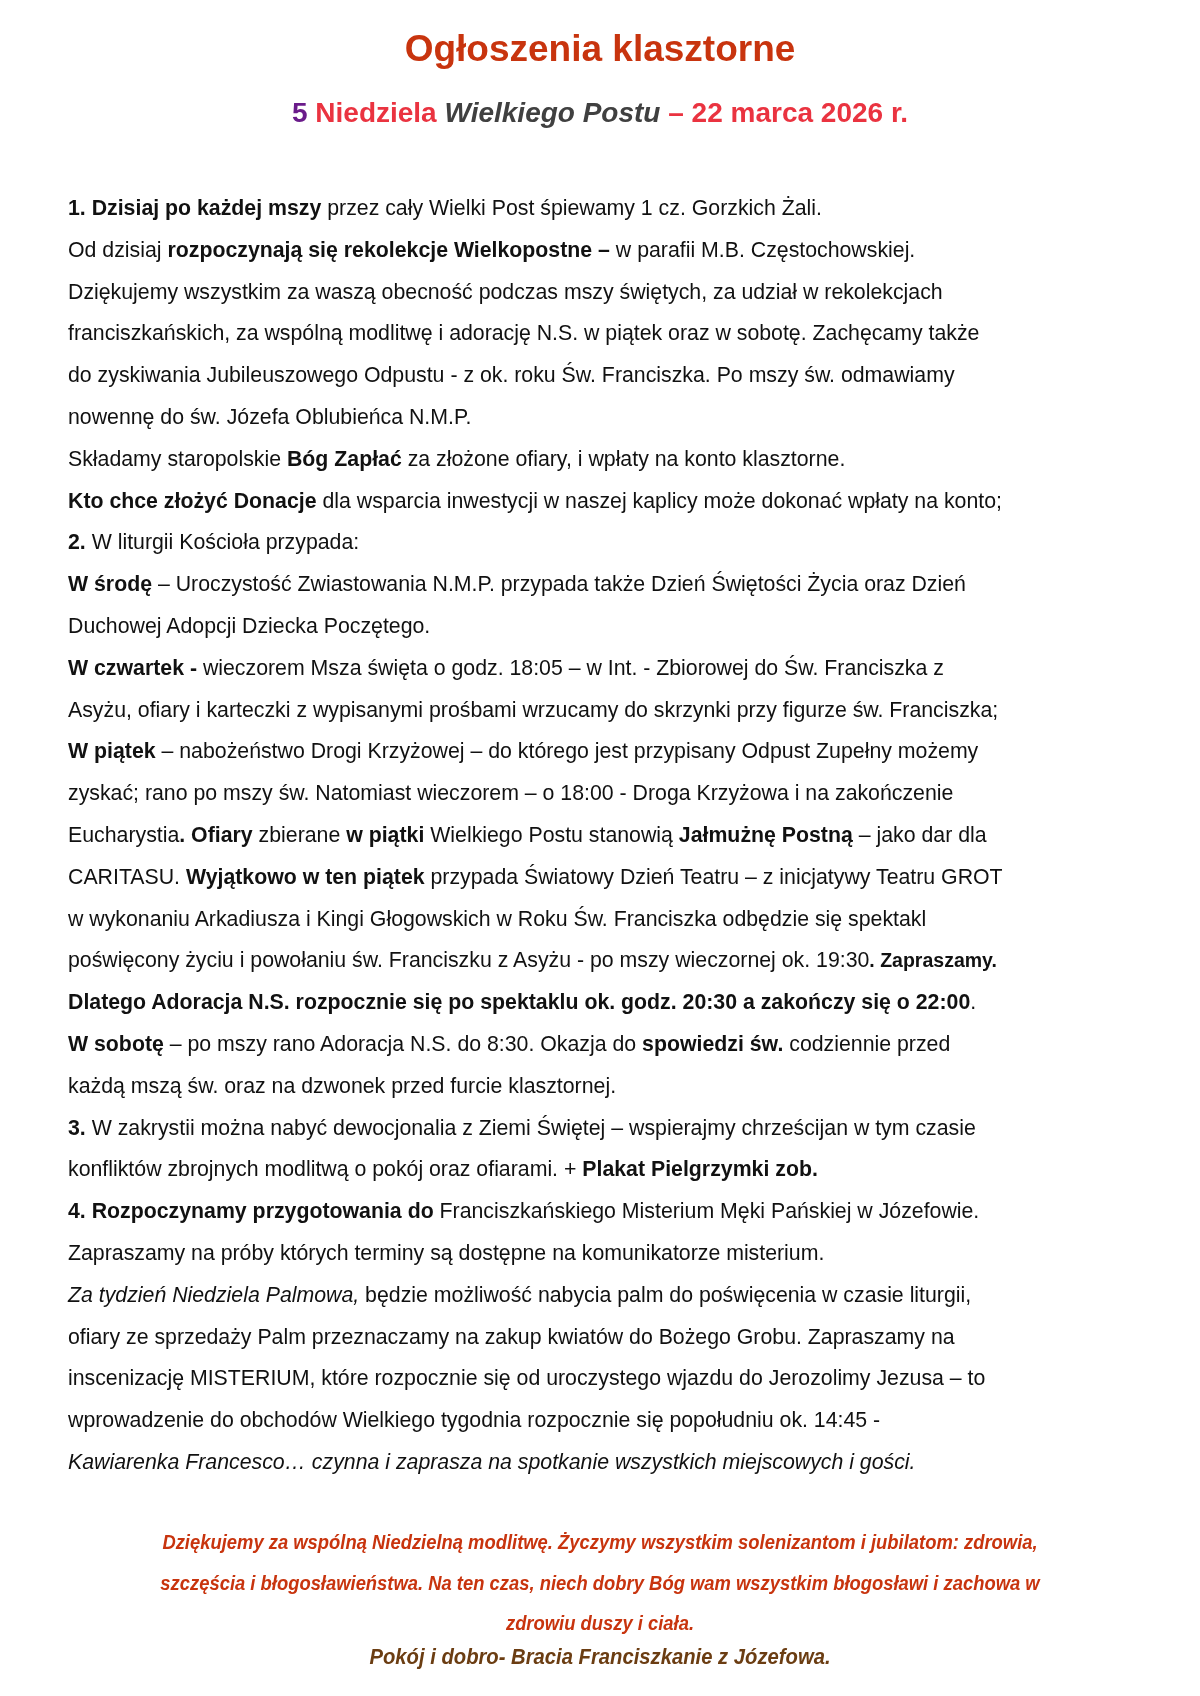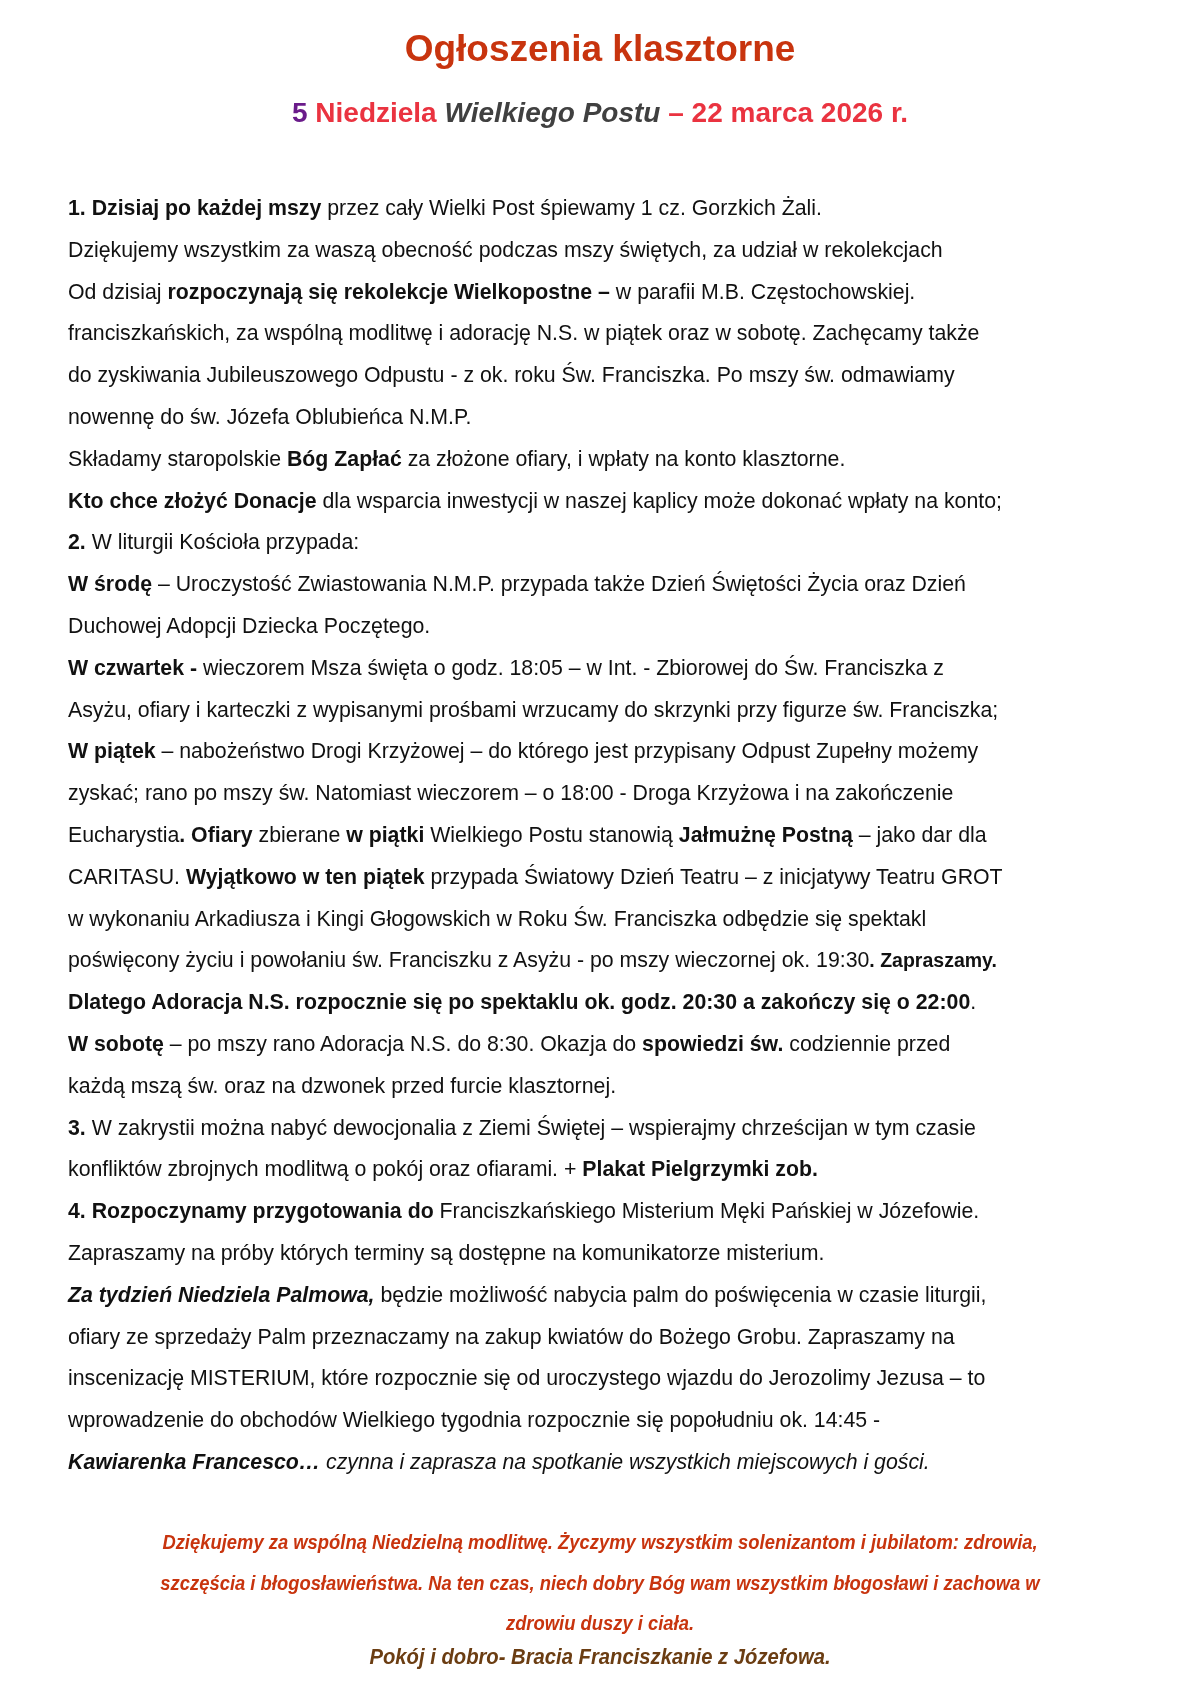--- a/index.html
+++ b/index.html
@@ -19,21 +19,21 @@
   .subtitle .num { color: #6a1b8a; }
   .subtitle .red { color: #ea3340; text-align: right; }
   .subtitle .purple { color: #404040; font-style: italic; }
   .body-text {
     position: absolute; left: 68px; top: 188px; width: 1080px;
     font-size: 21.3px; line-height: 41.8px; white-space: nowrap;
   }
   .line { height: 41.8px; }
   .b { font-weight: bold; }
   .i { font-style: italic; }
-  .bi { font-weight: bold; font-style: italic; text-align: right; }
+  .bi { font-weight: normal; font-style: italic; text-align: right; }
   .small-b { font-weight: bold; font-size: 19.5px; }
   .closing {
     position: absolute; left: 0; top: 1522px; width: 1200px; text-align: center;
     font-size: 20px; font-weight: bold; font-style: italic; color: #c8340e;
     line-height: 40.5px; transform: scaleX(0.92); transform-origin: center;
   }
   .signature {
     position: absolute; left: 0; top: 1644px; width: 1200px; text-align: center;
     font-size: 22px; font-weight: bold; font-style: italic; color: #6b3d12;
     transform: scaleX(0.92); transform-origin: center;
@@ -44,22 +44,22 @@
 
 <div class="page">
   <div class="title">Ogłoszenia klasztorne</div>
 
   <div class="subtitle">
     <span class="num">5</span><span class="red"> Niedziela </span><span class="purple">Wielkiego Postu</span><span class="red"> – 22 marca 2026 r.</span>
   </div>
 
   <div class="body-text" id="body-text">
       <div class="line"><span class="b">1. Dzisiaj po każdej mszy</span><span> przez cały Wielki Post śpiewamy 1 cz. Gorzkich Żali.</span></div>
+      <div class="line"><span>Od dzisiaj </span><span class="b">rozpoczynają się rekolekcje Wielkopostne –</span><span> w parafii M.B. Częstochowskiej.</span></div>
       <div class="line"><span>Dziękujemy wszystkim za waszą obecność podczas mszy świętych, za udział w rekolekcjach</span></div>
-      <div class="line"><span>Od dzisiaj </span><span class="b">rozpoczynają się rekolekcje Wielkopostne –</span><span> w parafii M.B. Częstochowskiej.</span></div>
       <div class="line"><span>franciszkańskich, za wspólną modlitwę i adorację N.S. w piątek oraz w sobotę. Zachęcamy także</span></div>
       <div class="line"><span>do zyskiwania Jubileuszowego Odpustu  - z ok. roku Św. Franciszka. Po mszy św. odmawiamy</span></div>
       <div class="line"><span>nowennę do św. Józefa Oblubieńca N.M.P.</span></div>
       <div class="line"><span>Składamy staropolskie </span><span class="b">Bóg Zapłać</span><span> za złożone ofiary, i wpłaty na konto klasztorne.</span></div>
       <div class="line"><span class="b">Kto chce złożyć Donacje</span><span> dla wsparcia inwestycji w naszej kaplicy może dokonać wpłaty na konto;</span></div>
       <div class="line"><span class="b">2.</span><span>  W liturgii Kościoła przypada:</span></div>
       <div class="line"><span class="b">W środę</span><span> – Uroczystość Zwiastowania N.M.P. przypada także Dzień Świętości Życia oraz Dzień</span></div>
       <div class="line"><span>Duchowej Adopcji Dziecka Poczętego.</span></div>
       <div class="line"><span class="b">W czwartek -</span><span> wieczorem Msza święta o godz. 18:05 – w Int. - Zbiorowej do Św. Franciszka z</span></div>
       <div class="line"><span>Asyżu, ofiary i karteczki z wypisanymi prośbami wrzucamy do skrzynki przy figurze św. Franciszka;</span></div>

